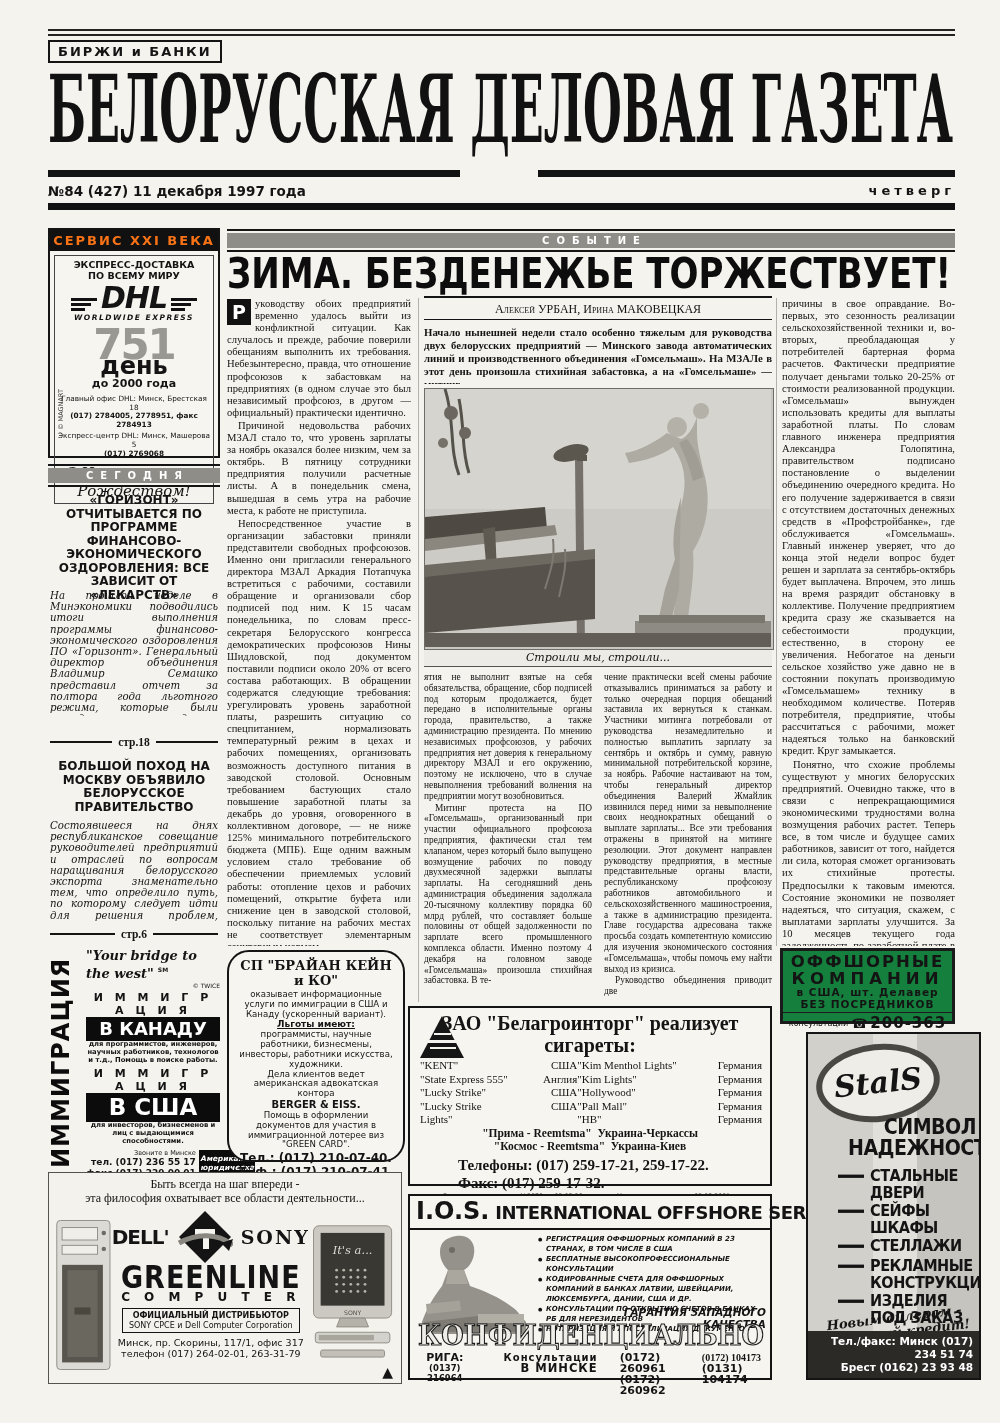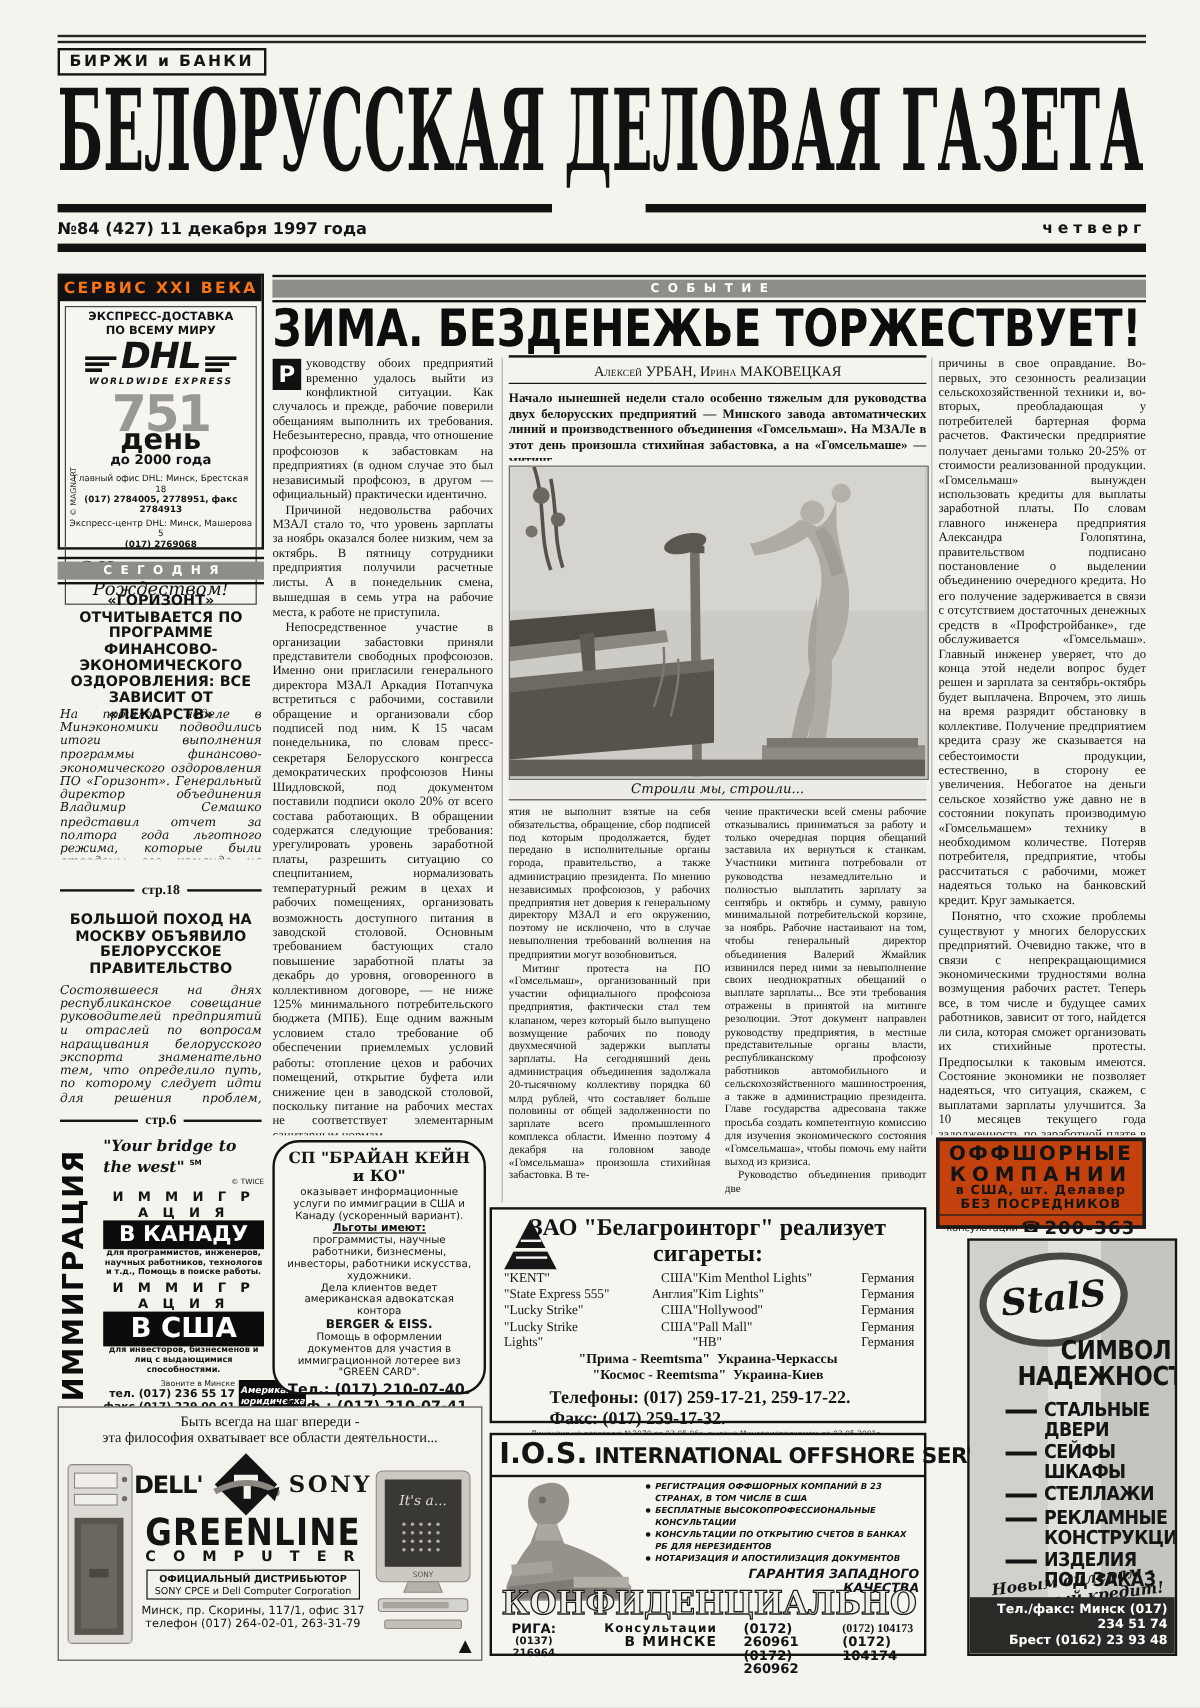--- a/index.html
+++ b/index.html
@@ -80,21 +80,21 @@
   .ios-h{border-bottom:2px solid #141414;padding:2px 6px;white-space:nowrap;}
   .ios-abbr{font:900 24px/26px "DejaVu Sans",sans-serif;}
   .ios-rest{font:bold 18px/26px "DejaVu Sans",sans-serif;letter-spacing:-0.5px;}
   .ios-b{font:italic bold 7px/10px "DejaVu Sans",sans-serif;list-style:none;margin:0;padding:0;}
   .ios-b li{padding-left:8px;position:relative;}
   .ios-b li::before{content:"●";position:absolute;left:0;top:0;font-size:5px;}
   .ios-q{font:italic bold 10.5px/12px "DejaVu Sans",sans-serif;text-align:right;}
   .ios-big{font-family:"DejaVu Serif",serif;font-weight:bold;fill:#efede7;stroke:#1d1d1d;stroke-width:1.1px;}
   .ios-bot{display:flex;align-items:flex-start;gap:8px;font-family:"DejaVu Sans",sans-serif;}
   
-  .off{border:3px solid #1b1b1b;background:#c2410c;text-align:center;box-sizing:border-box;font-family:"DejaVu Sans",sans-serif;}
+  .off{border:3px solid #1b1b1b;background:#15803d;text-align:center;box-sizing:border-box;font-family:"DejaVu Sans",sans-serif;}
   .off-l1{font-weight:900;font-size:16.5px;line-height:17px;letter-spacing:2px;}
   .off-l2{font-weight:900;font-size:16.5px;line-height:17px;letter-spacing:5px;}
   .off-l3{font-weight:bold;font-size:10.5px;line-height:11.5px;letter-spacing:1px;}
   .off-row{display:flex;align-items:center;justify-content:center;gap:3px;border-top:1px solid #1b1b1b;margin-top:2px;padding-top:1px;}
   
   .stals{border:2px solid #141414;box-sizing:border-box;background:
      linear-gradient(90deg,#d2d0ca 0 38%,#e2e0da 38% 64%,#c6c4be 64%);position:relative;overflow:hidden;}
   .stals-oval{border:6px solid #4a4843;border-radius:50%;background:#efede7;display:flex;align-items:center;justify-content:center;transform:rotate(-6deg);}
   .stals-logo{font:italic 900 30px/30px "DejaVu Serif",serif;}
   .stals-sym{font:900 19px/19px "DejaVu Sans",sans-serif;letter-spacing:-0.5px;text-align:right;transform:scaleY(1.15);}
@@ -352,20 +352,21 @@
       <path d="M38,6 C50,4 58,12 56,24 C55,32 50,38 46,40 L52,56 C70,62 86,70 98,80 L108,92 L108,104 L4,104 L4,92 C8,80 16,66 24,56 L30,40 C26,36 22,30 22,22 C22,12 28,8 38,6 Z" fill="#95928b"></path>
       <path d="M30,40 L46,40 L50,54 L28,54 Z" fill="#aaa79f"></path>
       <path d="M6,92 L60,86 L104,94 L104,102 L6,102 Z" fill="#7e7b74"></path>
       <rect x="8" y="74" width="34" height="10" fill="#a5a29a" transform="rotate(-6 8 74)"></rect>
       <rect x="60" y="84" width="46" height="9" fill="#b1aea6"></rect>
       <circle cx="34" cy="20" r="3" fill="#6e6b64"></circle>
     </svg>
     <ul class="ios-b abs" style="left:128px;top:38px;width:228px;">
       <li>РЕГИСТРАЦИЯ ОФФШОРНЫХ КОМПАНИЙ В 23 СТРАНАХ, В ТОМ ЧИСЛЕ В США</li>
       <li>БЕСПЛАТНЫЕ ВЫСОКОПРОФЕССИОНАЛЬНЫЕ КОНСУЛЬТАЦИИ</li>
+      <li>КОДИРОВАННЫЕ СЧЕТА ДЛЯ ОФФШОРНЫХ КОМПАНИЙ В БАНКАХ ЛАТВИИ, ШВЕЙЦАРИИ, ЛЮКСЕМБУРГА, ДАНИИ, США И ДР.</li>
       <li>КОНСУЛЬТАЦИИ ПО ОТКРЫТИЮ СЧЕТОВ В БАНКАХ РБ ДЛЯ НЕРЕЗИДЕНТОВ</li>
       <li>НОТАРИЗАЦИЯ И АПОСТИЛИЗАЦИЯ ДОКУМЕНТОВ</li>
     </ul>
     <div class="ios-q abs" style="left:180px;top:110px;width:176px;">ГАРАНТИЯ ЗАПАДНОГО КАЧЕСТВА</div>
     <svg class="abs" style="left:6px;top:124px;" width="352" height="32">
       <text x="2" y="25" font-size="27" class="ios-big" textLength="346" lengthAdjust="spacingAndGlyphs">КОНФИДЕНЦИАЛЬНО</text>
     </svg>
     <div class="ios-bot abs" style="left:10px;top:156px;width:346px;">
       <div style="text-align:center;">
         <div style="font-weight:bold;font-size:11px;line-height:11px;">РИГА:</div>
@@ -374,21 +375,21 @@
       <div style="margin-left:26px;">
         <div style="font-weight:bold;font-size:10px;line-height:11px;letter-spacing:1px;">Консультации</div>
         <div style="font-weight:bold;font-size:11.5px;line-height:11px;letter-spacing:1px;text-align:right;">В МИНСКЕ</div>
       </div>
       <div style="margin-left:14px;">
         <div style="font-weight:bold;font-size:11px;line-height:11px;">(0172) 260961</div>
         <div style="font-weight:bold;font-size:11px;line-height:11px;">(0172) 260962</div>
       </div>
       <div style="margin-left:10px;">
         <div style="font-weight:bold;font-size:10px;line-height:11px;font-family:Liberation Serif, serif;">(0172) 104173</div>
-        <div style="font-weight:bold;font-size:11px;line-height:11px;">(0172) 104174</div>
+        <div style="font-weight:bold;font-size:11px;line-height:11px;">(0131) 104174</div>
       </div>
     </div>
   </div>
 
   <div class="abs off" style="left:780px;top:948px;width:175px;height:76px;padding-top:2px;">
     <div class="off-l1">ОФФШОРНЫЕ</div>
     <div class="off-l2">КОМПАНИИ</div>
     <div class="off-l3">в США, шт. Делавер</div>
     <div class="off-l3">БЕЗ ПОСРЕДНИКОВ</div>
     <div class="off-row">

